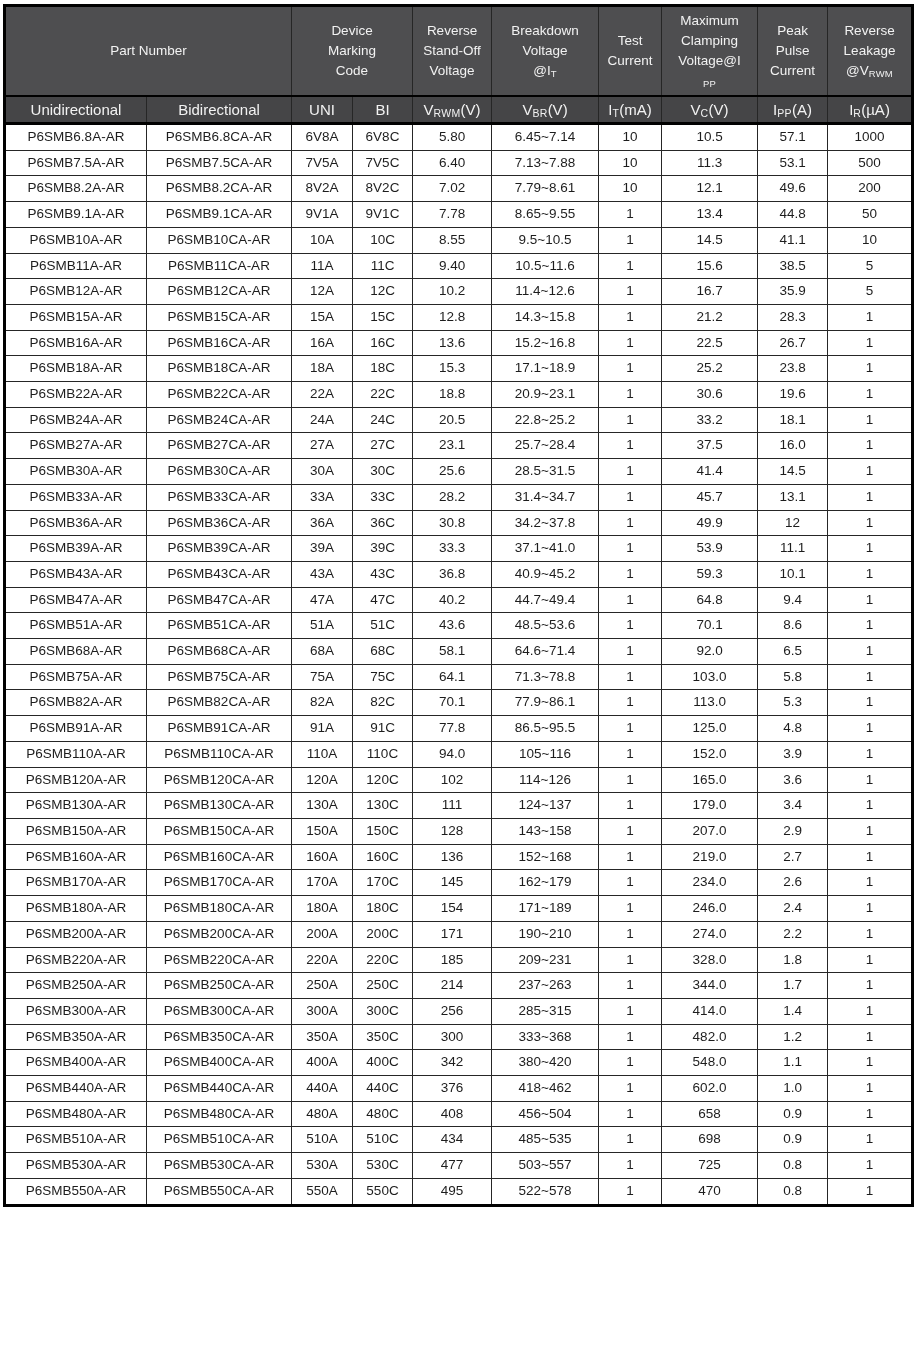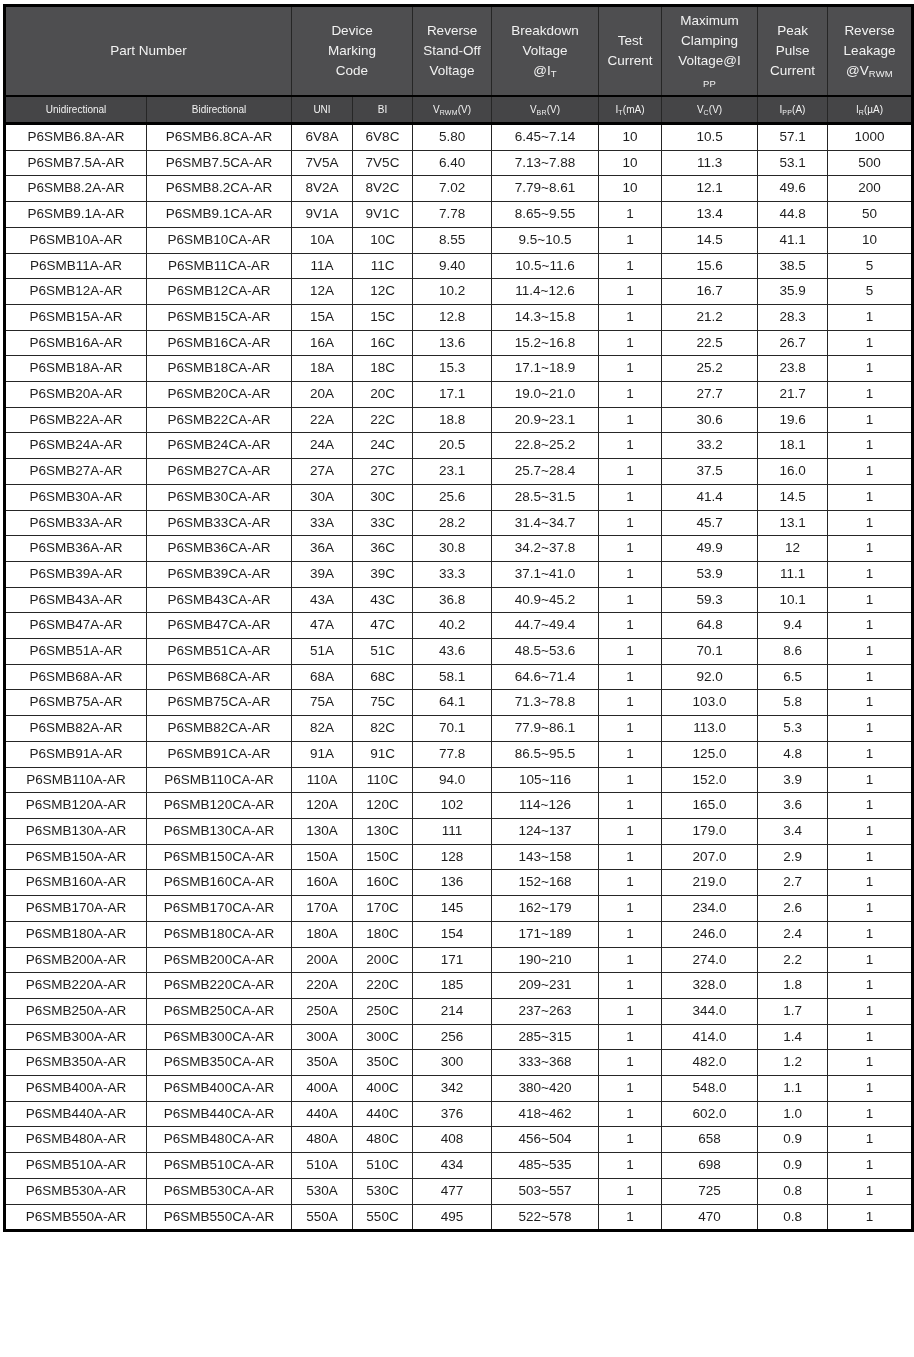--- a/index.html
+++ b/index.html
@@ -36,21 +36,21 @@
     line-height: 20px;
     white-space: pre-line;
     height: 88px;
     border-bottom: 2px solid #000000;
   }
   
   .spec thead tr.h-sub th {
     background: #454547;
     color: #f2f2f2;
     font-weight: normal;
-    font-size: 10px;
+    font-size: 15px;
     height: 25px;
     border-bottom: 3px solid #000000;
   }
   .spec tbody td {
     background: #ffffff;
     color: #1d1d1d;
     font-size: 13.5px;
     height: 24.7px;
     line-height: 24.7px;
   }
@@ -233,32 +233,20 @@
           <td>18A</td>
           <td>18C</td>
           <td>15.3</td>
           <td>17.1~18.9</td>
           <td>1</td>
           <td>25.2</td>
           <td>23.8</td>
           <td>1</td>
         </tr>
         <tr>
-          <td>P6SMB20A-AR</td>
-          <td>P6SMB20CA-AR</td>
-          <td>20A</td>
-          <td>20C</td>
-          <td>17.1</td>
-          <td>19.0~21.0</td>
-          <td>1</td>
-          <td>27.7</td>
-          <td>21.7</td>
-          <td>1</td>
-        </tr>
-        <tr>
           <td>P6SMB22A-AR</td>
           <td>P6SMB22CA-AR</td>
           <td>22A</td>
           <td>22C</td>
           <td>18.8</td>
           <td>20.9~23.1</td>
           <td>1</td>
           <td>30.6</td>
           <td>19.6</td>
           <td>1</td>

